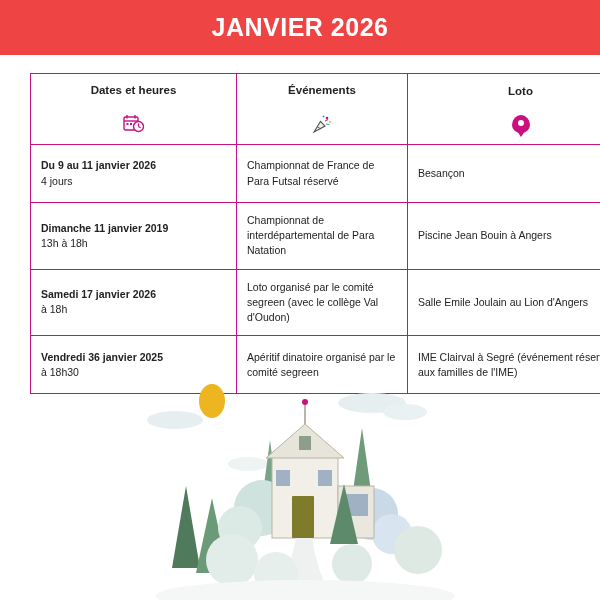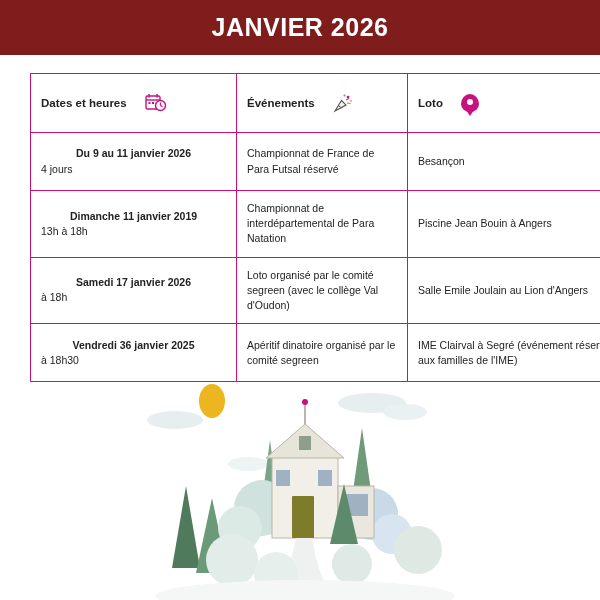--- a/index.html
+++ b/index.html
@@ -12,21 +12,21 @@
     background: #ffffff;
     font-family: "Liberation Sans", sans-serif;
     overflow: hidden;
     position: relative;
   }
 
   
   .header-band {
     width: 600px;
     height: 55px;
-    background: #7f1d1d;
+    background: #ef4444;
     display: flex;
     align-items: center;
     justify-content: center;
   }
   .header-title {
     color: #ffffff;
     font-size: 25px;
     font-weight: bold;
     letter-spacing: 0.5px;
   }
@@ -54,33 +54,33 @@
   thead th {
     height: 38px;
     font-size: 11.5px;
     font-weight: bold;
     color: #222;
   }
   .th-inner {
     display: flex;
     align-items: center;
     gap: 18px;
+    flex-direction: column;
   }
   .th-label { white-space: nowrap; }
 
   tbody td {
     font-size: 10.5px;
     color: #222;
     line-height: 1.45;
   }
   tbody tr { height: 58px; }
   .date-main {
     font-weight: bold;
     display: block;
-    text-align: center;
   }
   .date-sub {
     display: block;
     font-weight: normal;
   }
 
   
   .icon { display: inline-block; line-height: 0; }
   .pin-badge {
     width: 18px;

